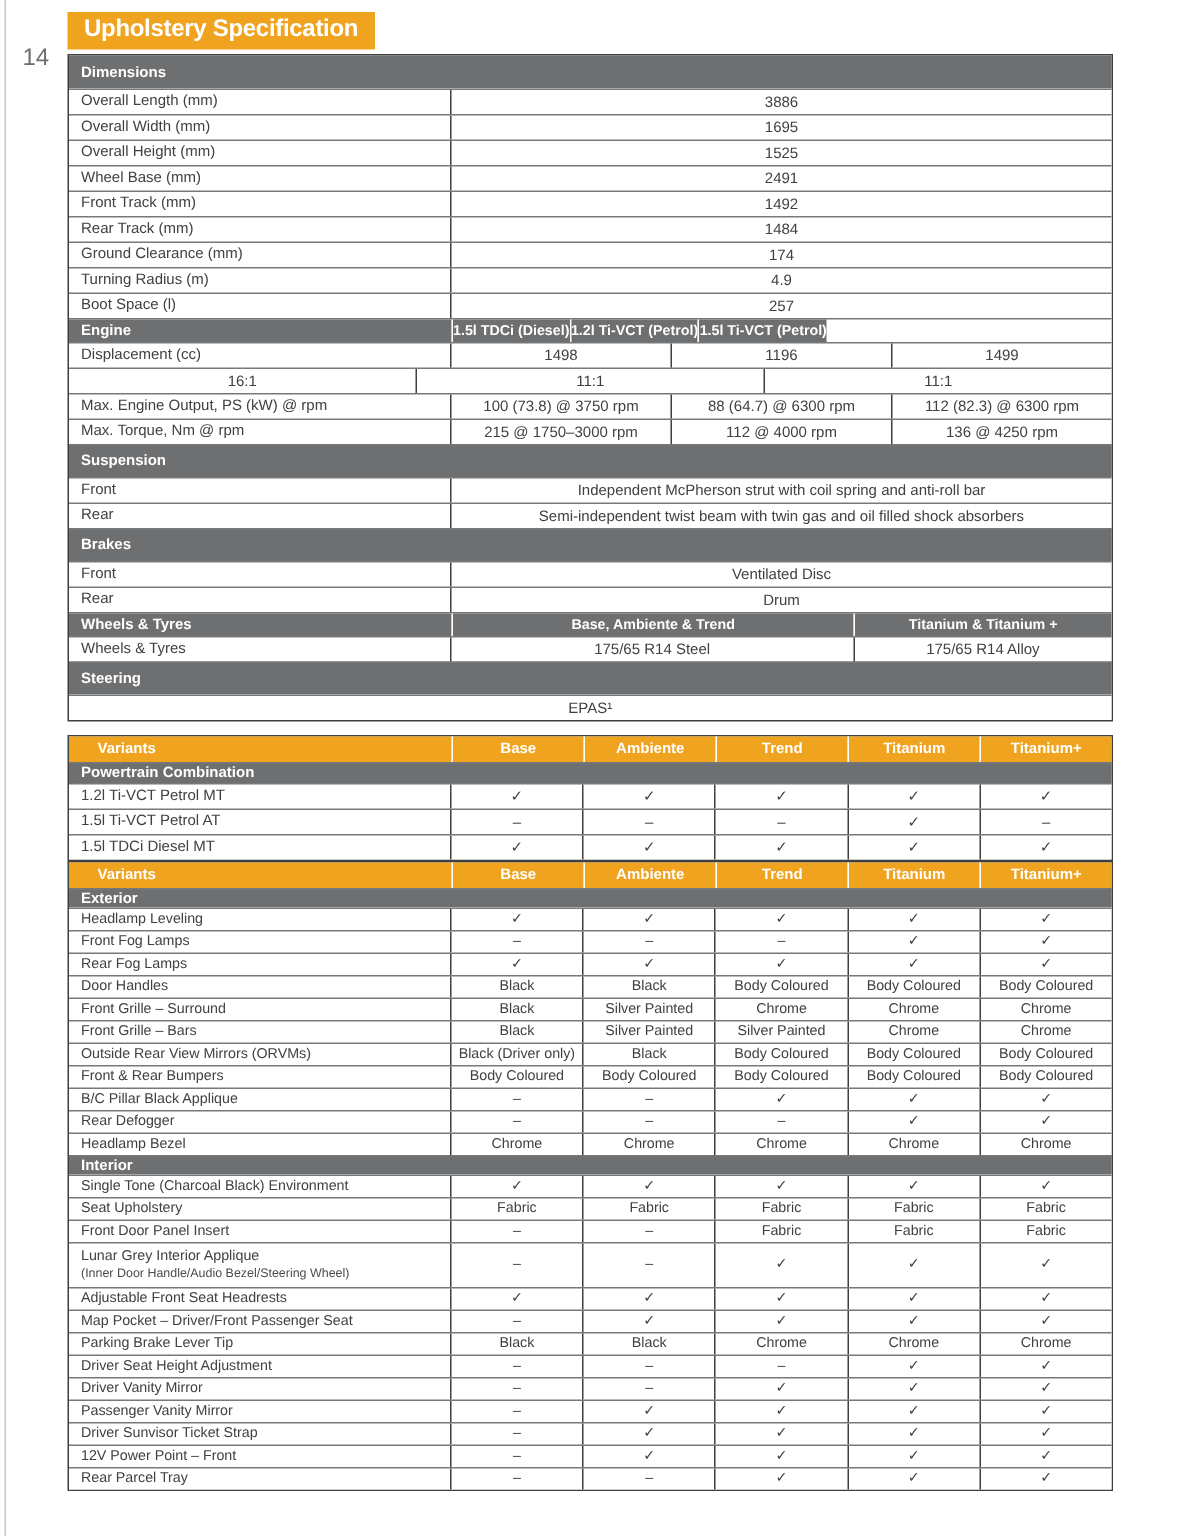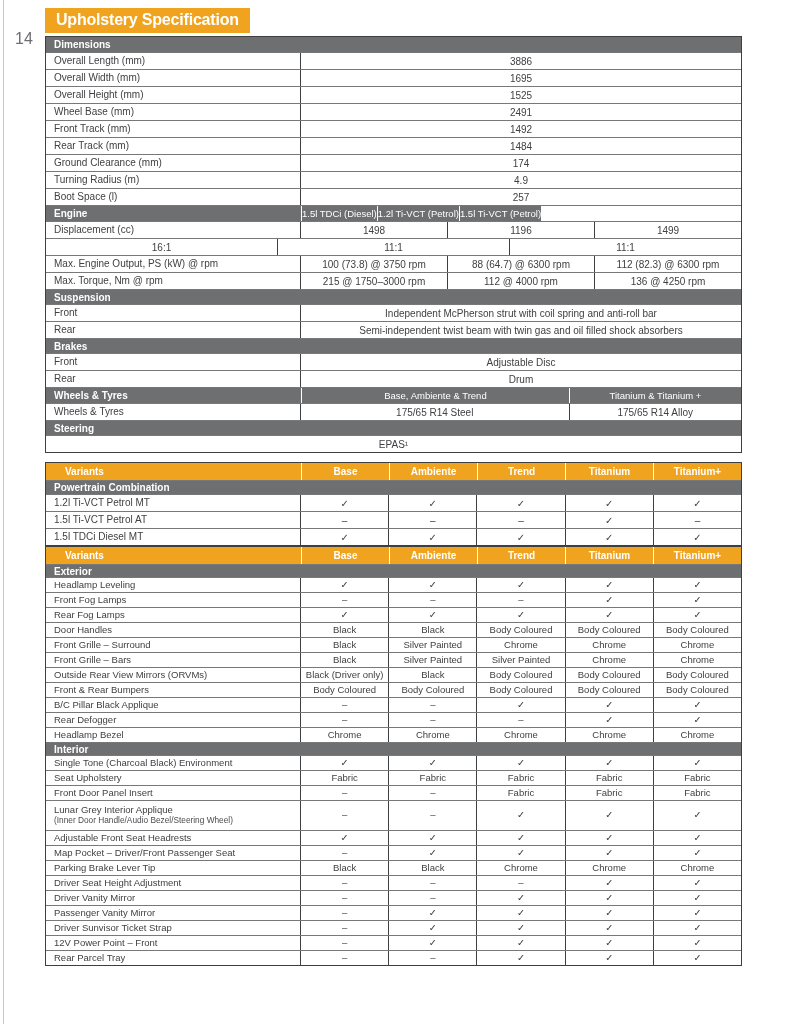--- a/index.html
+++ b/index.html
@@ -20,25 +20,25 @@
   .badge{display:inline-block;background:var(--accent);color:#fff;font-weight:bold;
     font-size:16px;letter-spacing:-0.2px;padding:3px 11px 4px;margin-bottom:3px}
   .badge-features{margin-top:6px;font-size:15px;margin-bottom:2px}
 
   .table{border:1px solid var(--vline);width:697px;background:#fff}
   .row{display:flex;border-top:1px solid var(--hline);background:#fff;align-items:stretch}
   .table > .row:first-child,.table > .band:first-child{border-top:none}
 
   
   .band{background:var(--band);color:#fff;font-weight:bold;font-size:10px}
-  .band.full{height:15px;display:flex;align-items:center;padding-left:8px;border-top:1px solid var(--hline)}
+  .band.full{height:22px;display:flex;align-items:center;padding-left:8px;border-top:1px solid var(--hline)}
   .band-row{border-top:1px solid var(--hline)}
   .lcell-band{width:255px;background:var(--band);color:#fff;font-weight:bold;font-size:10px;
     display:flex;align-items:center;padding-left:8px}
-  .vcell-band{background:var(--band);color:#fff;font-weight:normal;font-size:9.5px;
+  .vcell-band{background:var(--band);color:#fff;font-weight:bold;font-size:9.5px;
     display:flex;align-items:center;justify-content:center;border-left:1px solid #fff;text-align:center}
 
   
   .lcell{width:255px;padding:1px 4px 1px 8px;border-right:1px solid var(--vline);
     display:flex;flex-direction:column;justify-content:center;font-size:10px;line-height:1.15}
   .vcell{flex:1;display:flex;align-items:center;justify-content:center;text-align:center;
     font-size:10px;border-right:1px solid var(--vline);line-height:1.1}
   .row .vcell:last-child{border-right:none}
   .sub{font-size:8.3px;color:#4a4b4d}
 
@@ -146,21 +146,21 @@
           <div class="lcell">Front</div>
           <div class="vcell">Independent McPherson strut with coil spring and anti-roll bar</div>
         </div>
         <div class="row data-row">
           <div class="lcell">Rear</div>
           <div class="vcell">Semi-independent twist beam with twin gas and oil filled shock absorbers</div>
         </div>
         <div class="band full">Brakes</div>
         <div class="row data-row">
           <div class="lcell">Front</div>
-          <div class="vcell">Adjustable Disc</div>
+          <div class="vcell">Ventilated Disc</div>
         </div>
         <div class="row data-row">
           <div class="lcell">Rear</div>
           <div class="vcell">Drum</div>
         </div>
         <div class="row band-row section-cols-2">
           <div class="lcell-band">Wheels &amp; Tyres</div>
           <div class="vcell-band">Base, Ambiente &amp; Trend</div>
           <div class="vcell-band">Titanium &amp; Titanium +</div>
         </div>

